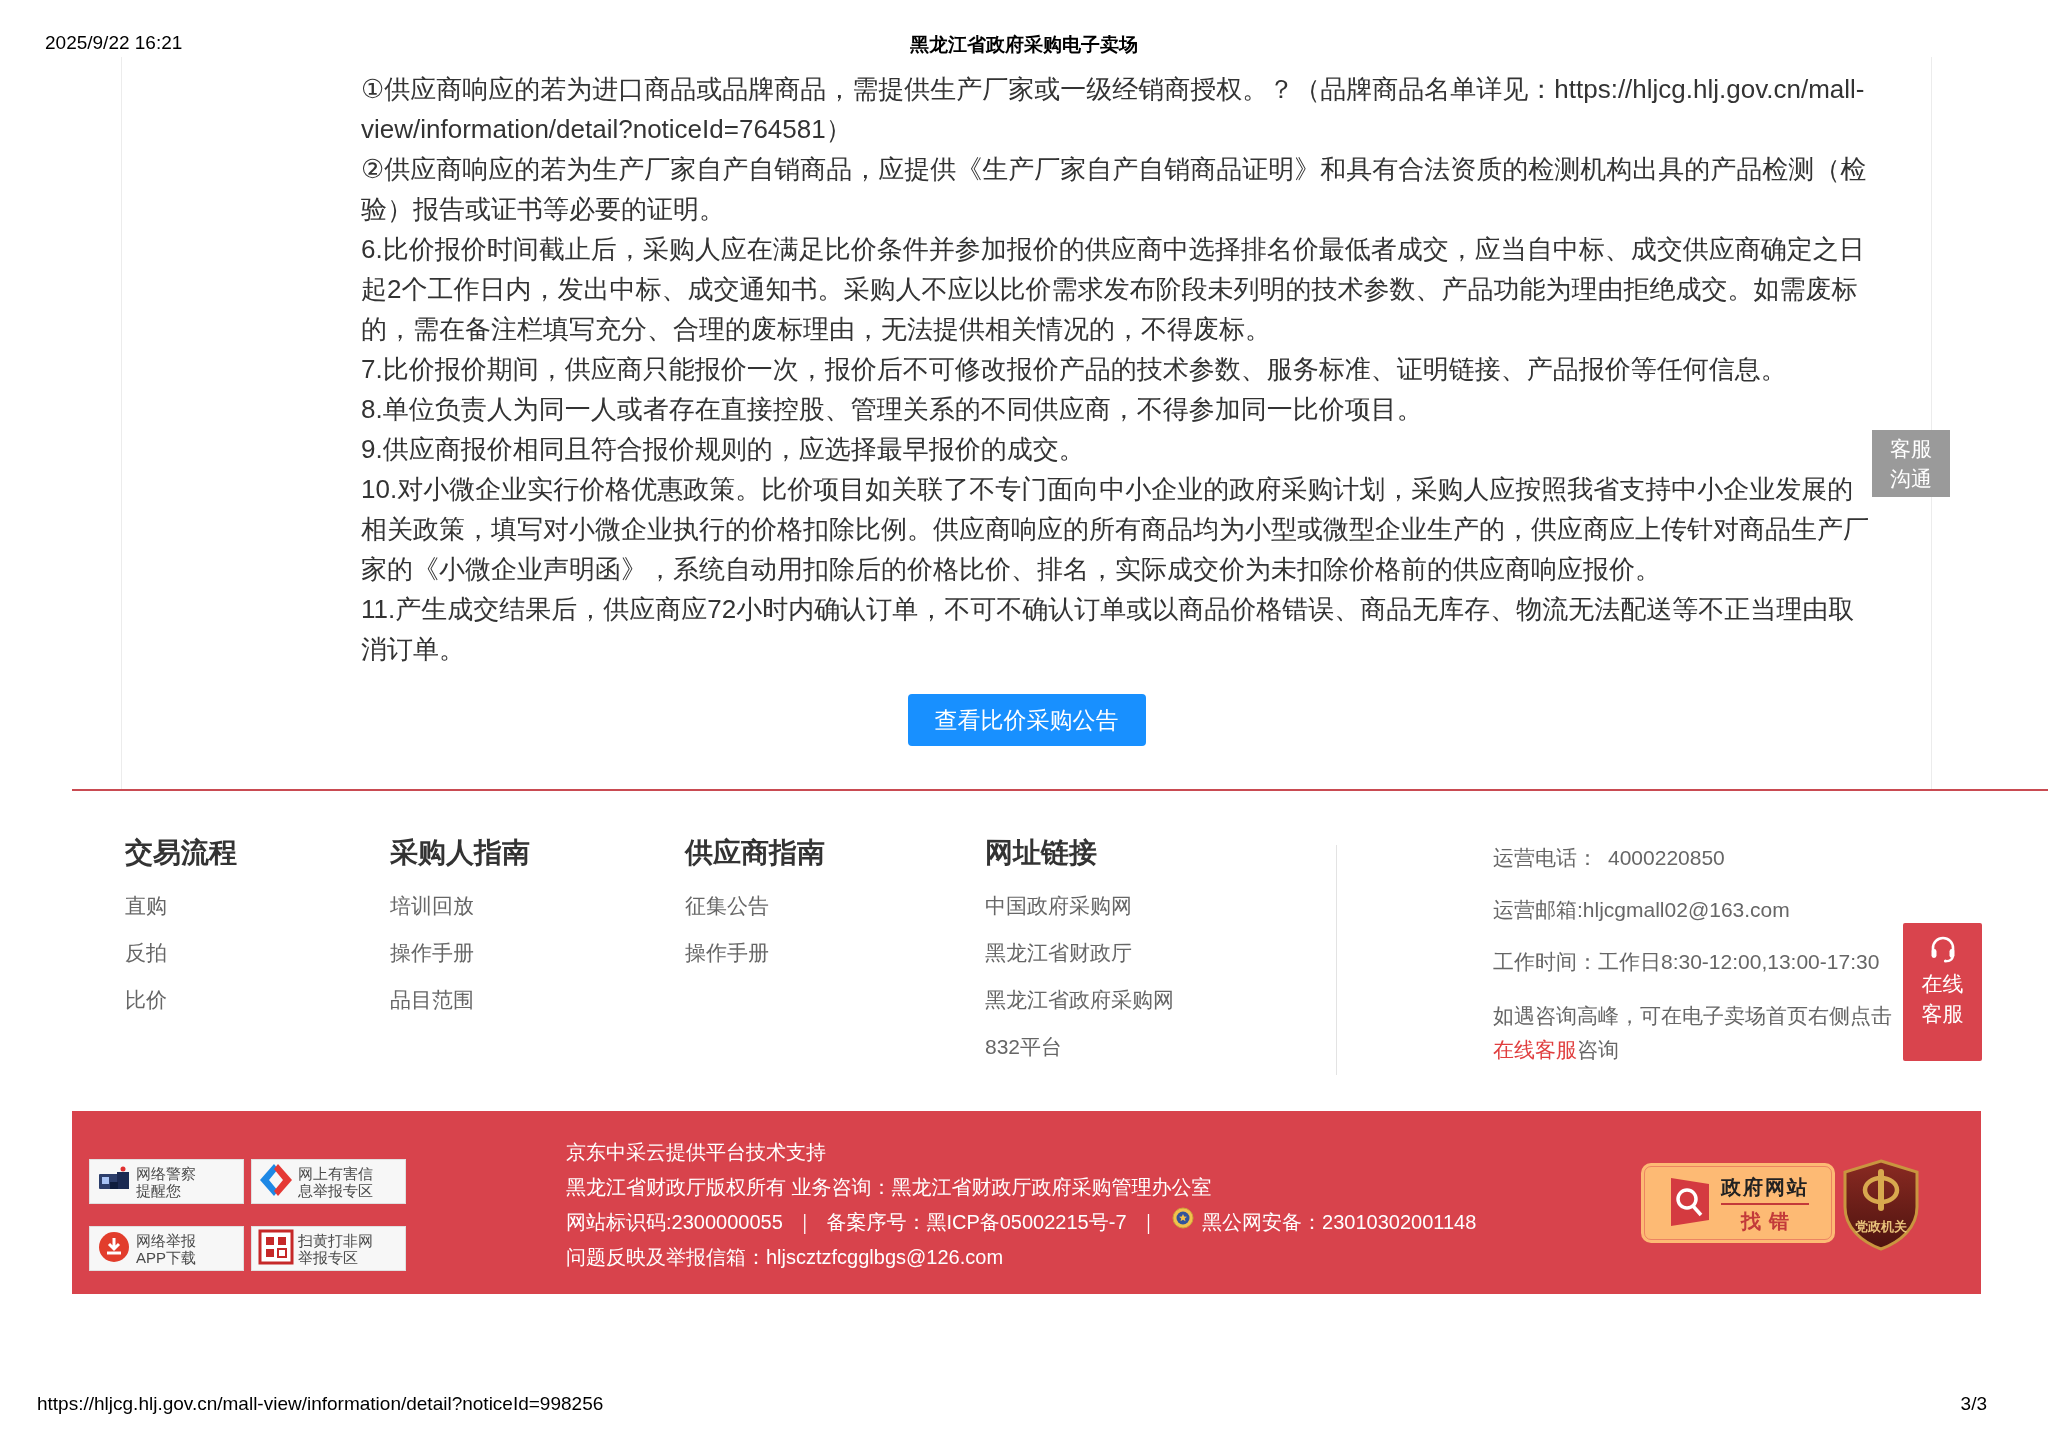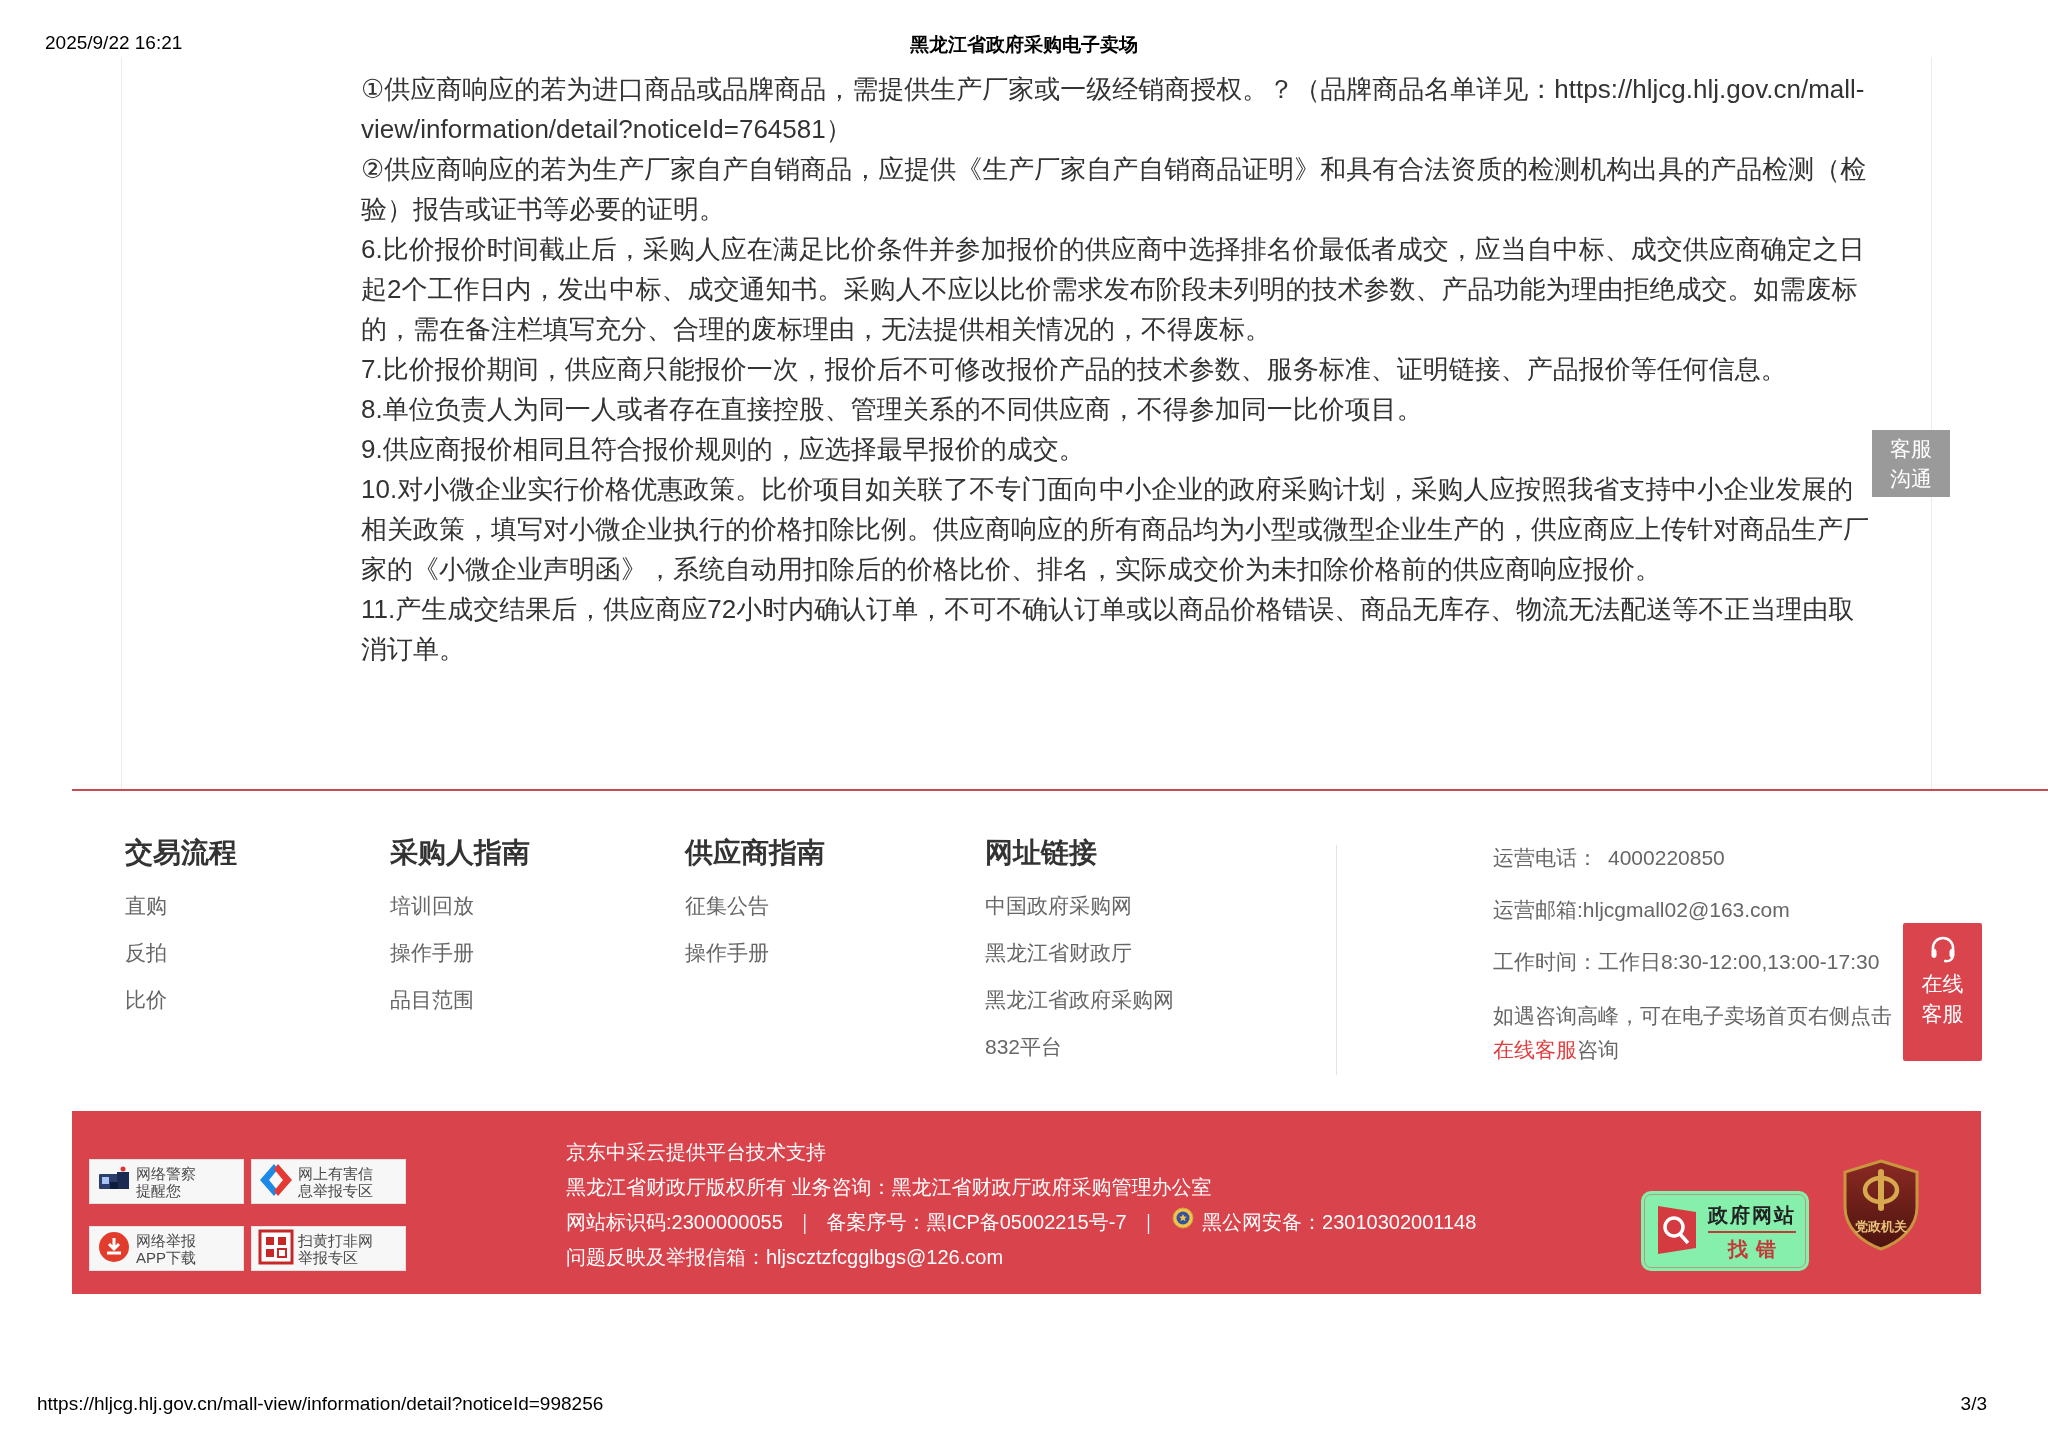--- a/index.html
+++ b/index.html
@@ -41,22 +41,22 @@
   .red-bar{position:absolute;left:72px;top:1111px;width:1909px;height:183px;background:#d8434c;}
   .badge-grid{position:absolute;left:17px;top:48px;display:grid;grid-template-columns:155px 155px;
               grid-auto-rows:45px;gap:22px 7px;}
   .sbadge{background:#f7f7f7;border:1px solid #e0e0e0;display:flex;align-items:center;cursor:pointer;box-sizing:border-box;}
   .sbadge svg{margin:0 4px 0 6px;flex:none;}
   .sbadge .bt{font-size:15px;line-height:17px;color:#4a4a4a;}
   .bar-text{position:absolute;left:472px;top:24px;color:#fff;}
   .bar-text .bl{font-size:20px;line-height:35px;display:flex;align-items:center;margin-left:22px;}
   .bar-text .sep{margin:0 12px;}
   .bar-text .emblem{margin:0 8px 0 2px;}
-  .err-badge{position:absolute;left:1569px;top:52px;width:168px;height:80px;background:#86efac;border-radius:10px;
-             display:flex;align-items:center;justify-content:center;cursor:pointer;margin-top:28px;}
+  .err-badge{position:absolute;left:1569px;top:52px;width:194px;height:80px;background:#fdba74;border-radius:10px;
+             display:flex;align-items:center;justify-content:center;cursor:pointer;}
   .err-badge:after{content:"";position:absolute;inset:3px;border:1px solid rgba(216,67,76,.45);border-radius:7px;pointer-events:none;}
   .err-badge .etxt{margin-left:8px;text-align:center;}
   .err-badge .e1{font-size:20px;color:#222;font-weight:600;letter-spacing:2px;line-height:24px;
                  border-bottom:2px solid #c33a3a;padding-bottom:4px;}
   .err-badge .e2{font-size:20px;color:#c33a3a;font-weight:600;letter-spacing:8px;margin-top:5px;text-indent:8px;line-height:22px;}
   .gov-shield{position:absolute;left:1767px;top:48px;width:84px;height:92px;cursor:pointer;}
 </style>
 </head>
 <body>
 
@@ -69,20 +69,21 @@
     <div class="rules">
       <p>①供应商响应的若为进口商品或品牌商品，需提供生产厂家或一级经销商授权。？（品牌商品名单详见：https://hljcg.hlj.gov.cn/mall-view/information/detail?noticeId=764581）</p>
       <p>②供应商响应的若为生产厂家自产自销商品，应提供《生产厂家自产自销商品证明》和具有合法资质的检测机构出具的产品检测（检验）报告或证书等必要的证明。</p>
       <p>6.比价报价时间截止后，采购人应在满足比价条件并参加报价的供应商中选择排名价最低者成交，应当自中标、成交供应商确定之日起2个工作日内，发出中标、成交通知书。采购人不应以比价需求发布阶段未列明的技术参数、产品功能为理由拒绝成交。如需废标的，需在备注栏填写充分、合理的废标理由，无法提供相关情况的，不得废标。</p>
       <p>7.比价报价期间，供应商只能报价一次，报价后不可修改报价产品的技术参数、服务标准、证明链接、产品报价等任何信息。</p>
       <p>8.单位负责人为同一人或者存在直接控股、管理关系的不同供应商，不得参加同一比价项目。</p>
       <p>9.供应商报价相同且符合报价规则的，应选择最早报价的成交。</p>
       <p>10.对小微企业实行价格优惠政策。比价项目如关联了不专门面向中小企业的政府采购计划，采购人应按照我省支持中小企业发展的相关政策，填写对小微企业执行的价格扣除比例。供应商响应的所有商品均为小型或微型企业生产的，供应商应上传针对商品生产厂家的《小微企业声明函》，系统自动用扣除后的价格比价、排名，实际成交价为未扣除价格前的供应商响应报价。</p>
       <p>11.产生成交结果后，供应商应72小时内确认订单，不可不确认订单或以商品价格错误、商品无库存、物流无法配送等不正当理由取消订单。</p>
     </div>
+    <button class="view-btn">查看比价采购公告</button>
   </div>
 
   <div class="red-divider"></div>
 
   <div class="fcol" style="left:125px">
     <div class="fcol-title">交易流程</div>
     <ul>
       <li>直购</li>
       <li>反拍</li>
       <li>比价</li>

